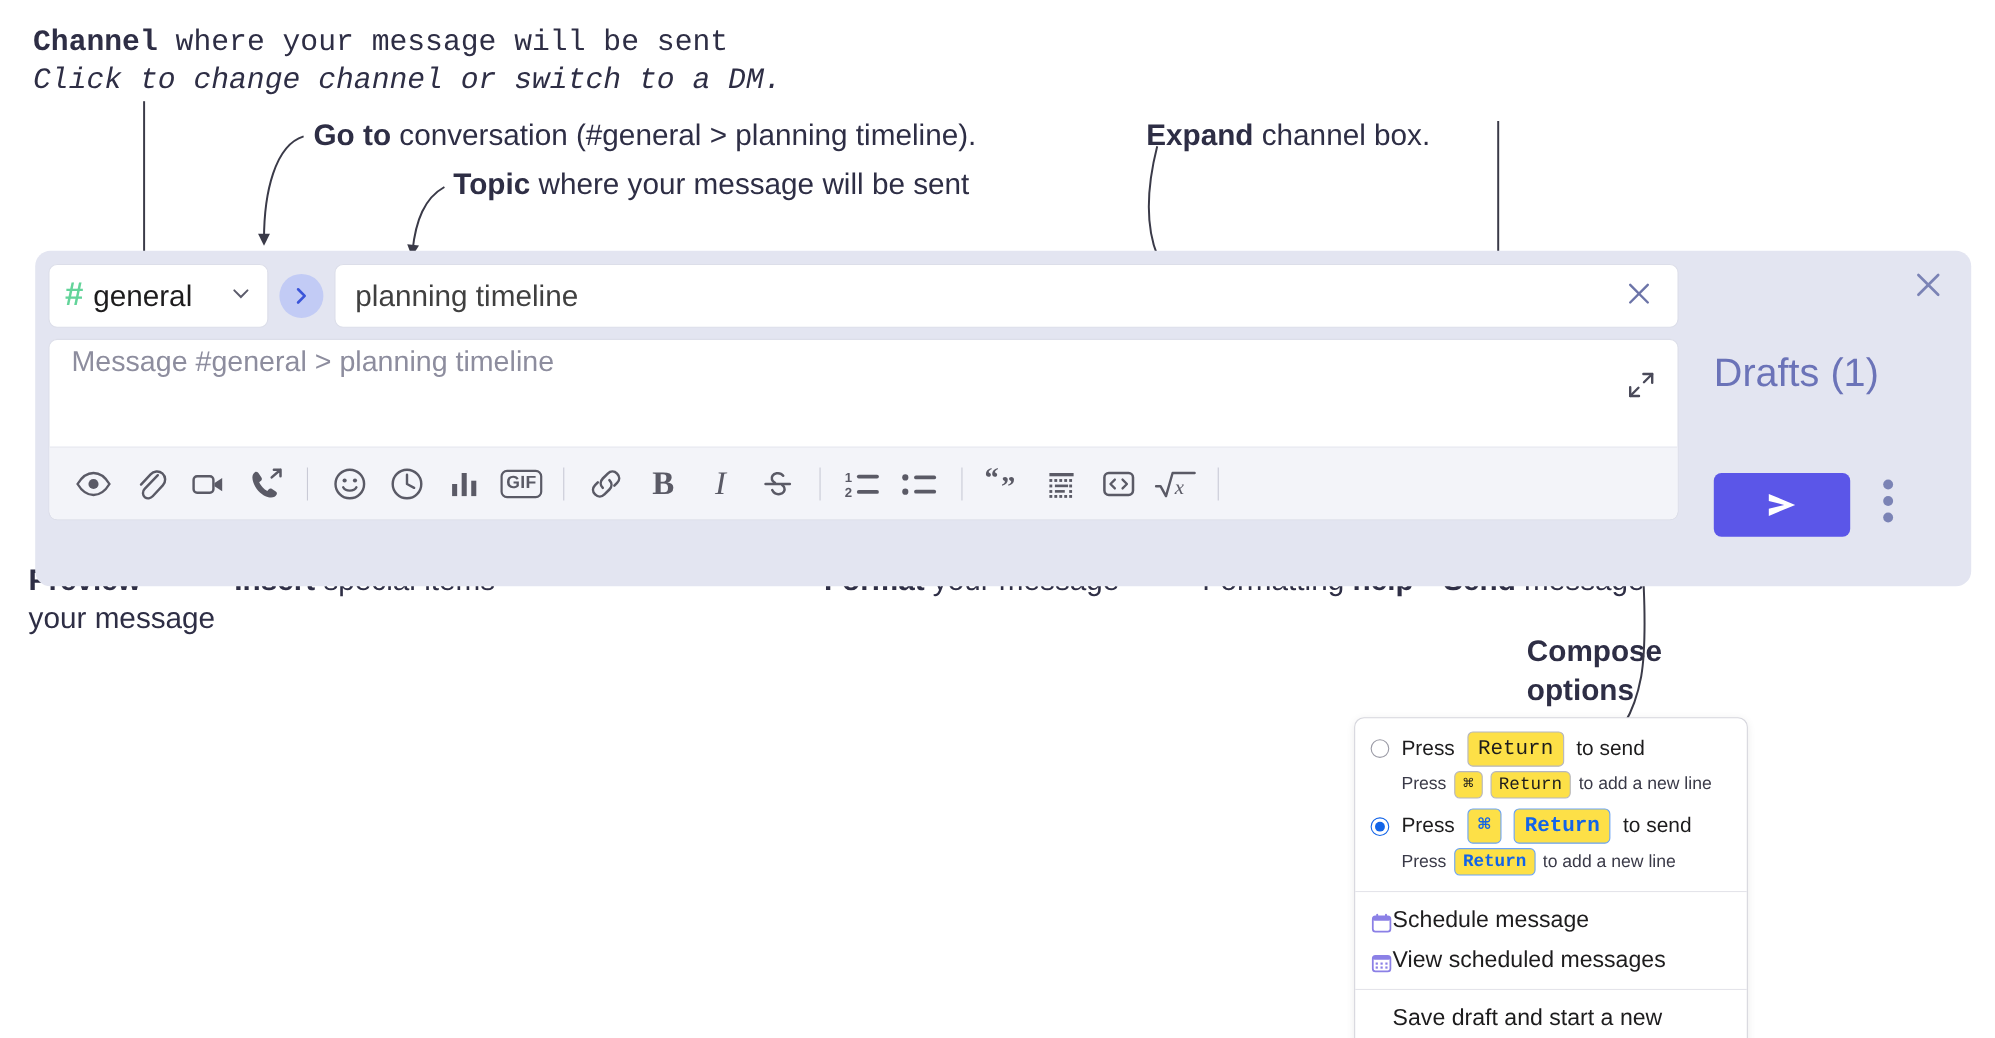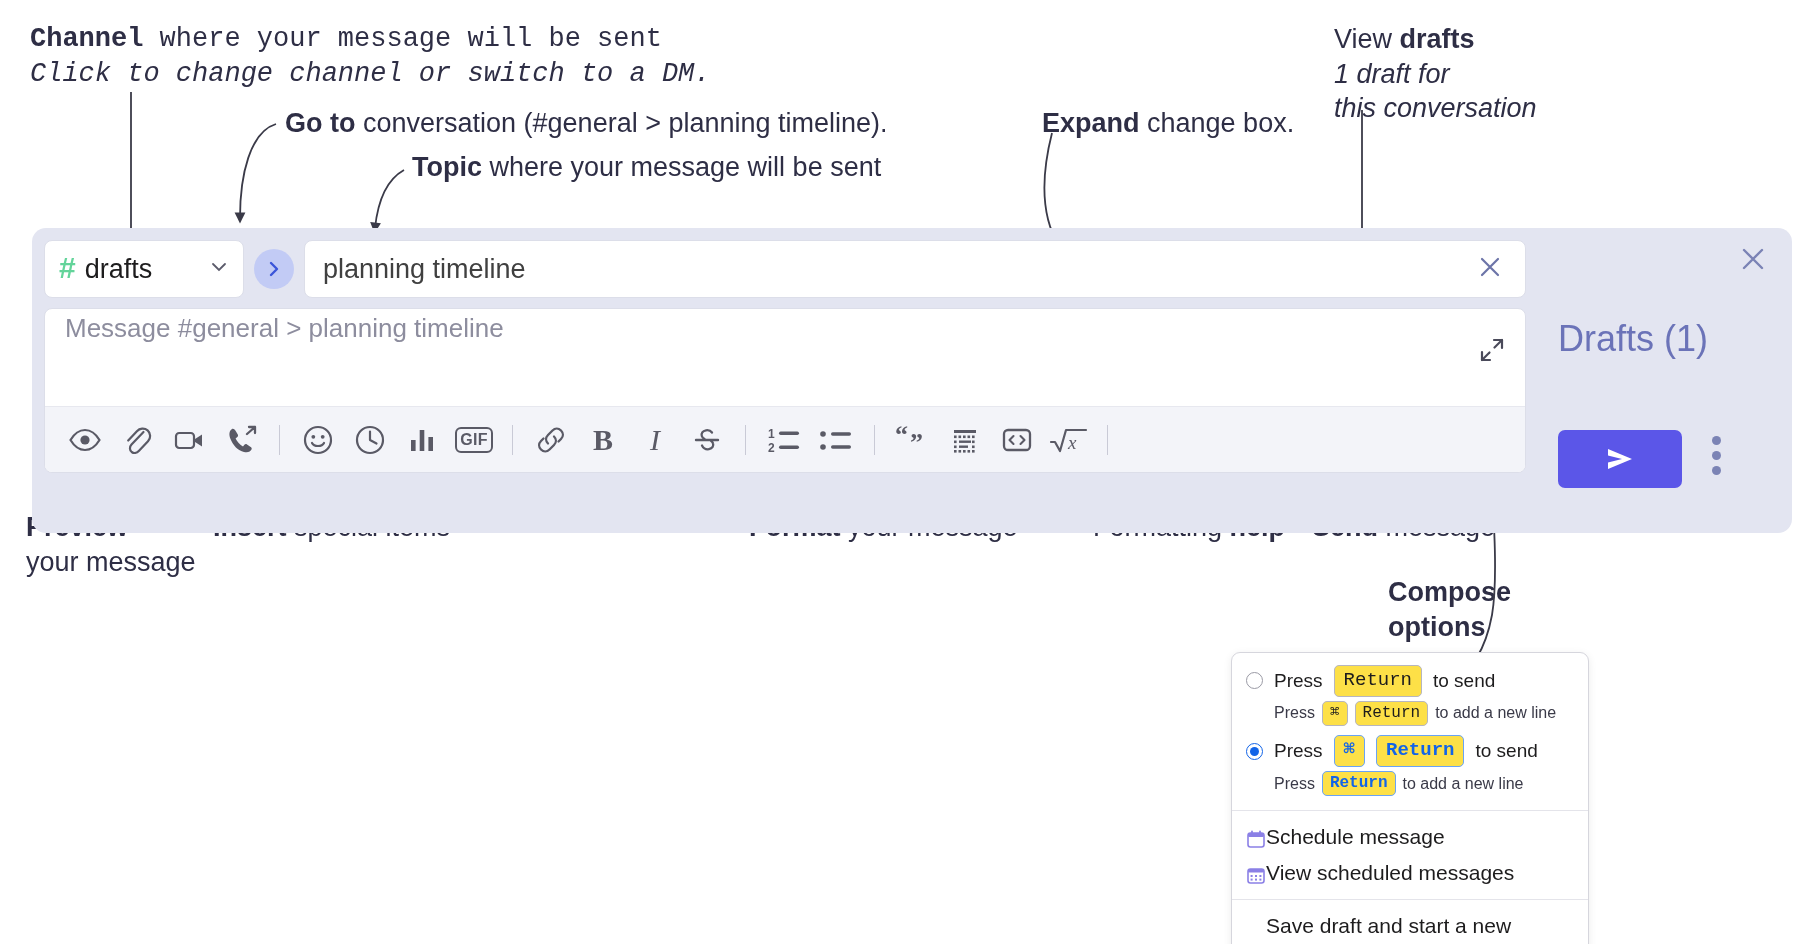--- a/index.html
+++ b/index.html
@@ -195,28 +195,23 @@
 
   <div class="anno" style="left:412px; top:150px;">
     <b>Topic</b><span> where your message will be sent</span>
   </div>
 
   <div class="anno" style="left:285px; top:106px;">
     <b>Go to</b><span> conversation (#general &gt; planning timeline).</span>
   </div>
 
   <div class="anno" style="left:1042px; top:106px;">
-    <b>Expand</b><span> change box.</span>
-  </div>
-
-  <div class="anno" style="left:1334px; top:22px;">
-    <div><span>View </span><b>drafts</b></div>
-    <div class="it">1 draft for</div>
-    <div class="it">this conversation</div>
-  </div>
+    <b>Expand</b><span> channel box.</span>
+  </div>
+
 
   <div class="anno" style="left:26px; top:510px;">
     <div><b>Preview</b></div>
     <div>your message</div>
   </div>
 
   <div class="anno" style="left:213px; top:510px;">
     <b>Insert</b><span> special items</span>
   </div>
 
@@ -273,21 +268,21 @@
   </svg>
 
   <div id="compose-widget" class="z1">
 
     <div class="compose-inner">
 
       <div class="header-row">
 
         <div class="channel-select">
           <span class="hash">#</span>
-          <span class="channel-name">drafts</span>
+          <span class="channel-name">general</span>
           <span class="chev">
             <svg width="20" height="20" viewBox="0 0 20 20">
                 <path d="M4,7 L10,13 L16,7" stroke="#5b5b6b" stroke-width="1.8" fill="none" stroke-linecap="round"></path>
               </svg>
           </span>
         </div>
 
         <div class="goto-btn">
           <svg width="20" height="20" viewBox="0 0 20 20">
               <path d="M7,4 L13,10 L7,16" stroke="#3b55d9" stroke-width="2.4" fill="none" stroke-linecap="round" stroke-linejoin="round"></path>

